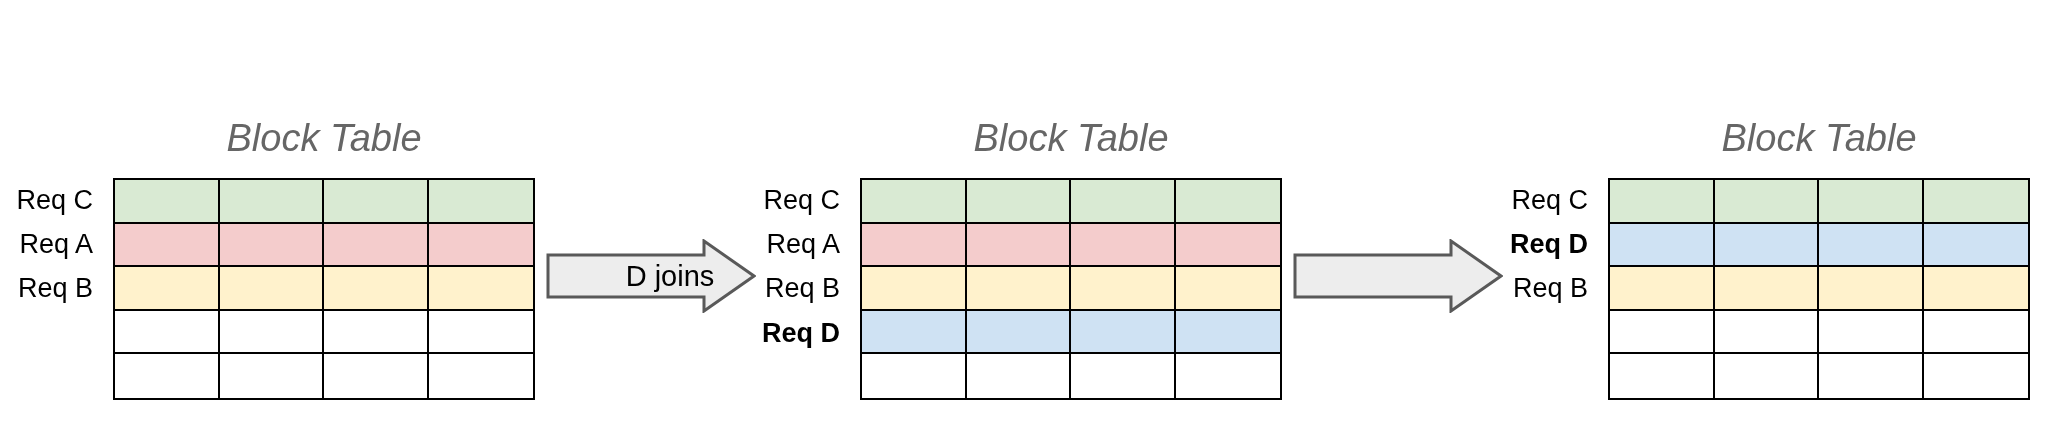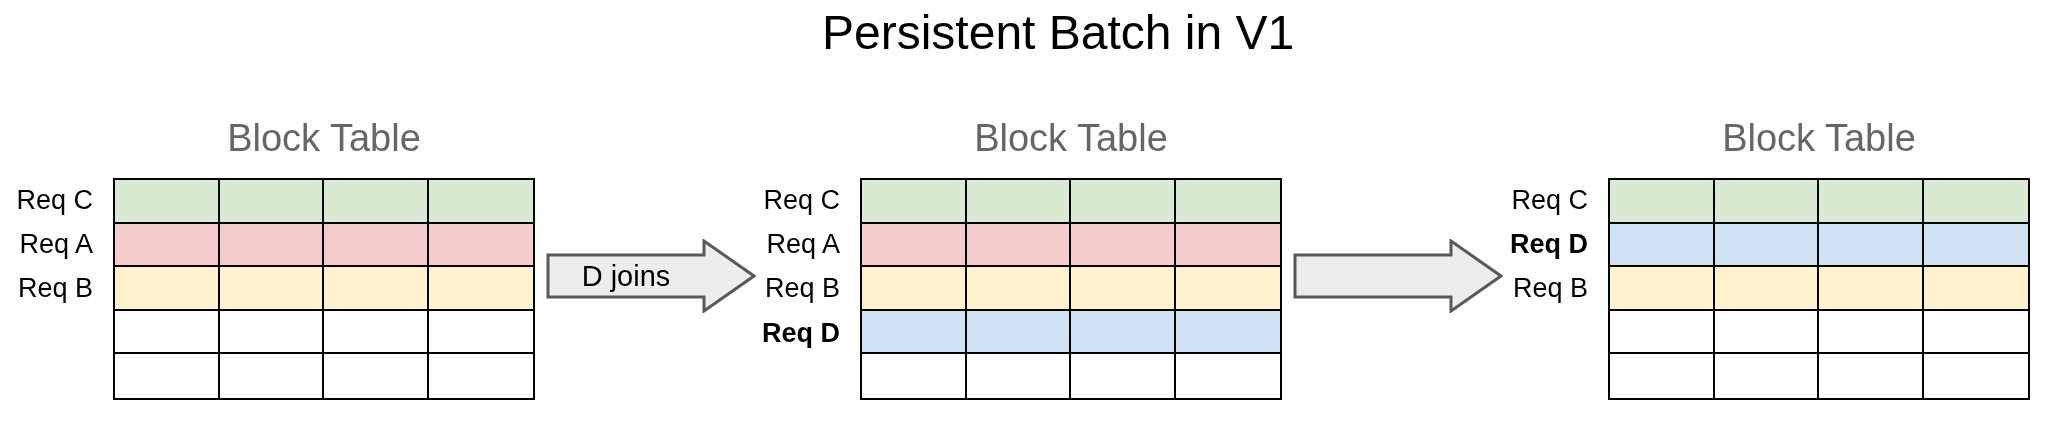--- a/index.html
+++ b/index.html
@@ -25,20 +25,21 @@
   .block-title {
     position: absolute;
     top: 116px;
     height: 44px;
     line-height: 44px;
     width: 422px;
     text-align: center;
     font-size: 38px;
     color: var(--title_gray, #666);
     white-space: nowrap;
+    font-style: italic;
   }
   .t0-title { left: 113px; }
   .t1-title { left: 860px; }
   .t2-title { left: 1608px; }
 
   .grid {
     position: absolute;
     top: 178px;
     width: 422px;
     height: 222px;
@@ -87,38 +88,38 @@
     position: absolute;
     top: 239px;
     width: 210px;
     height: 74px;
   }
   .a0 { left: 546px; }
   .a1 { left: 1293px; }
   .arrow svg { position: absolute; left: 0; top: 0; display: block; }
   .arrow-label {
     position: absolute;
-    left: 2px;
+    left: 14px;
     top: 16px;
     width: 156px;
     height: 42px;
     display: flex;
     align-items: center;
     justify-content: center;
     font-size: 29px;
     color: var(--text, #000);
     white-space: nowrap;
+    padding-left: 32px;
   }
 </style>
 </head>
 <body>
 
 <div class="canvas" style="--green: #d9ead3; --red: #f4cccc; --yellow: #fff2cc; --blue: #cfe2f3; --white: #ffffff; --border: #000000; --title_gray: #666666; --arrow_fill: #ededed; --arrow_stroke: #595959; --text: #000000;">
 
-  <div class="main-title">Persistent Batch in V1</div>
 
   <div class="block-title t0-title">Block Table</div>
   <div class="row-labels t0-labels">
       <div class="row-label">Req C</div>
       <div class="row-label">Req A</div>
       <div class="row-label">Req B</div>
       <div class="row-label"></div>
       <div class="row-label"></div>
     </div>
   <div class="grid t0-grid">

